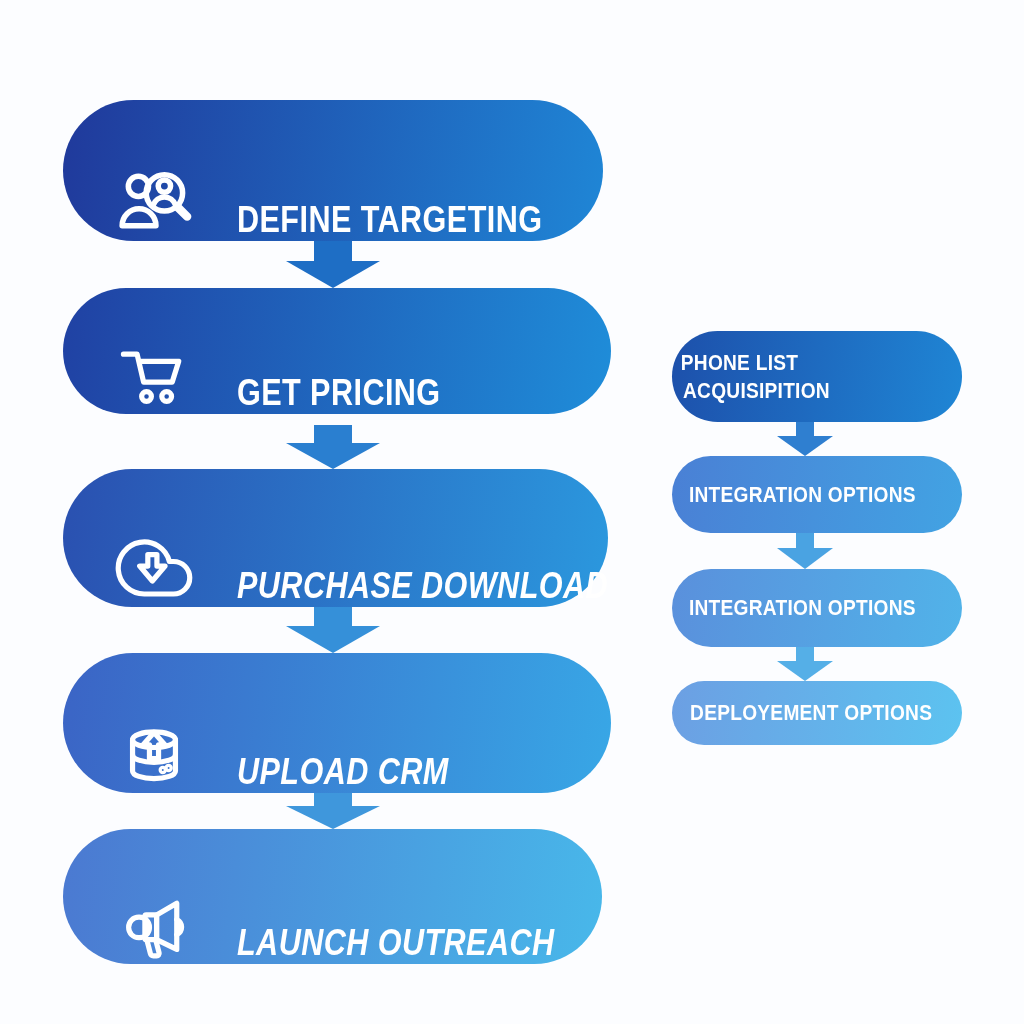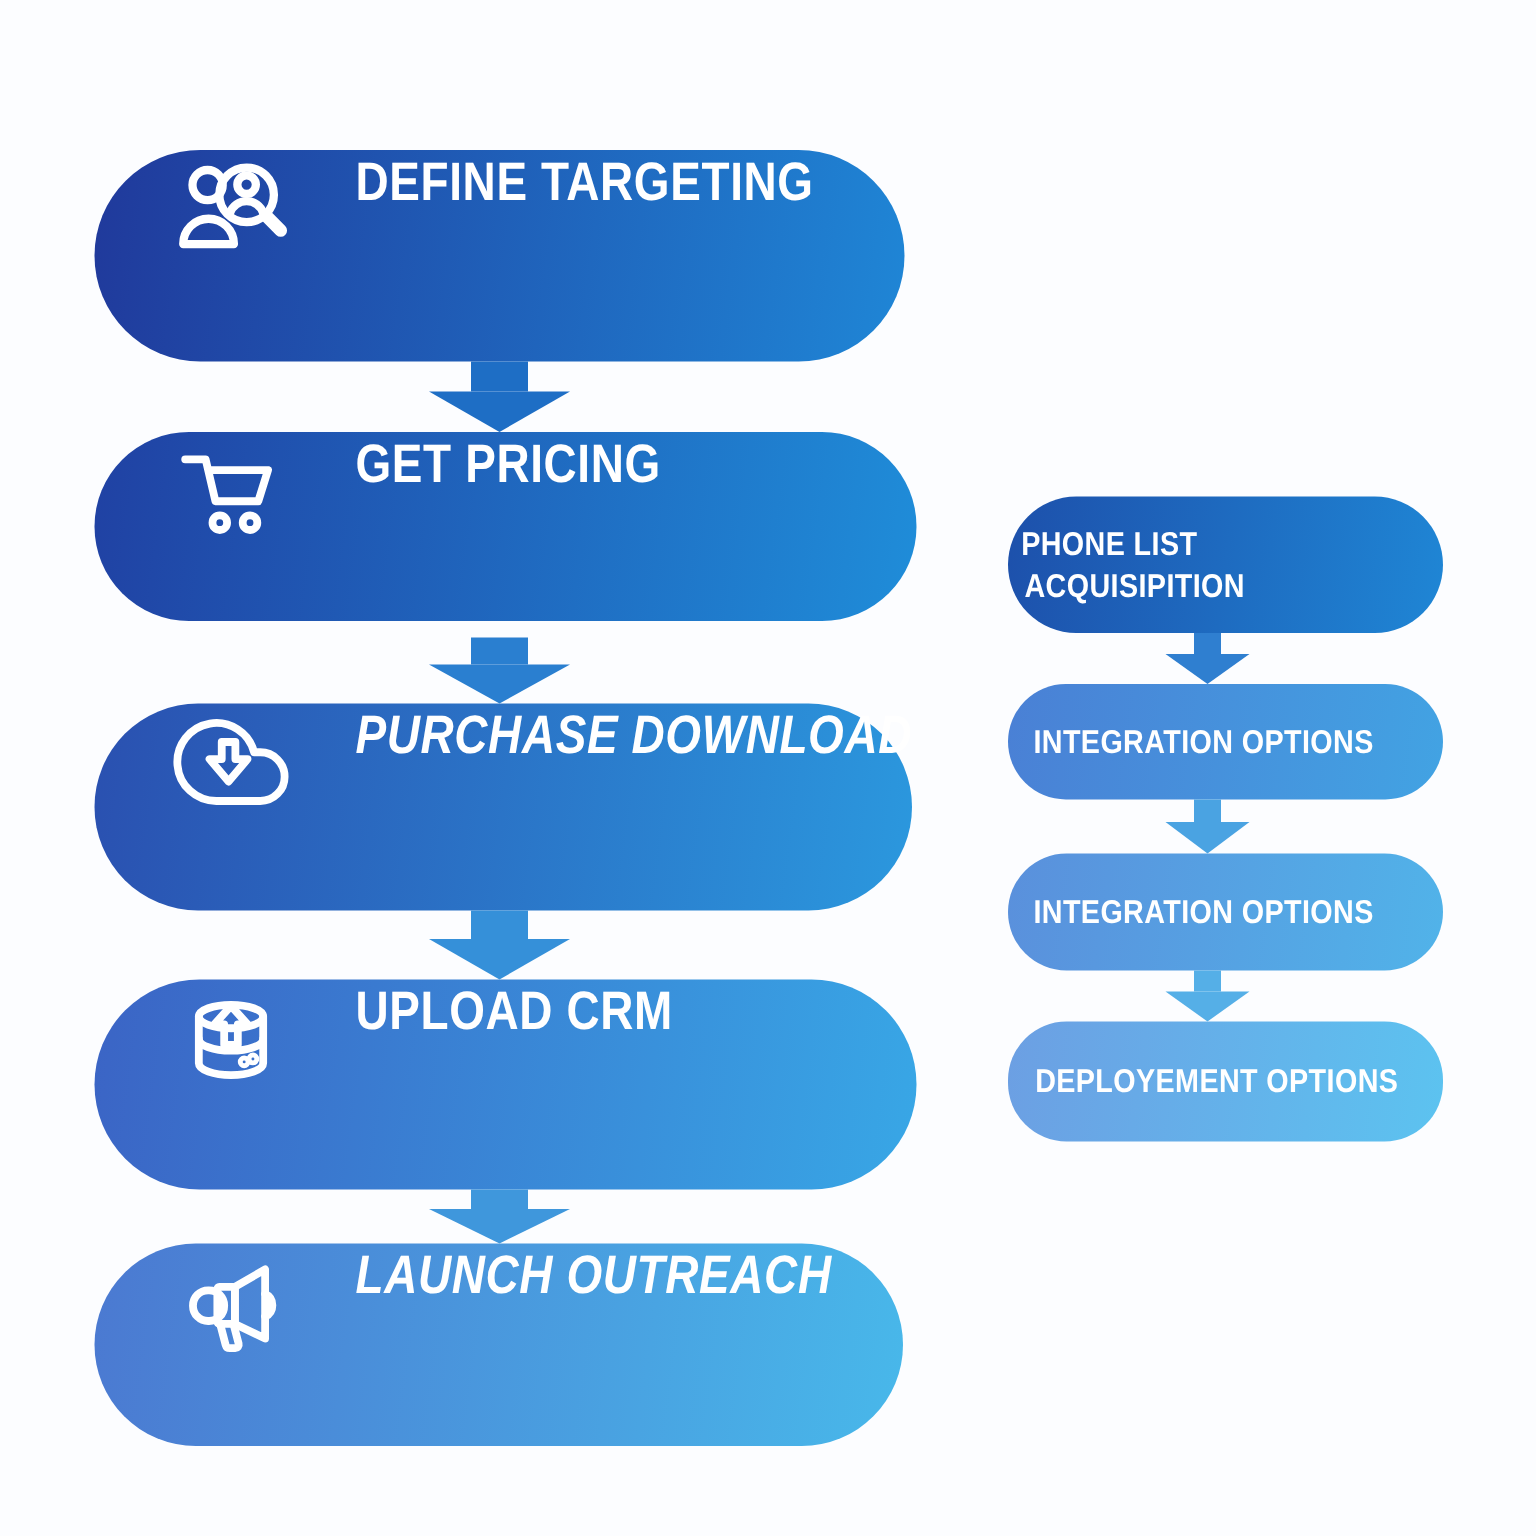--- a/index.html
+++ b/index.html
@@ -7,46 +7,46 @@
     position:relative;
     width:1024px;height:1024px;
     background:#fcfdff;
     overflow:hidden;
     font-family:"Liberation Sans", sans-serif;
   }
   
   .pill-l{
     position:absolute;left:63px;
     border-radius:72px;
-    display:flex;align-items:flex-start;
+    display:flex;align-items:flex-end;
     padding-left:52px;box-sizing:border-box;
     color:#ffffff;
   }
   .lp1{top:100px;height:141px;width:540px;background:linear-gradient(98deg,#20399b,#1f86d6);}
   .lp2{top:288px;height:126px;width:548px;background:linear-gradient(98deg,#2041a3,#1f8dd9);}
   .lp3{top:469px;height:138px;width:545px;background:linear-gradient(98deg,#2a50b0,#2b98de);font-style:italic;}
-  .lp4{top:653px;height:140px;width:548px;background:linear-gradient(98deg,#3b64c5,#38a7e6);}
+  .lp4{top:653px;height:140px;width:548px;background:linear-gradient(98deg,#3b64c5,#38a7e6);font-style:italic;}
   .lp5{top:829px;height:135px;width:539px;background:linear-gradient(98deg,#4b79d1,#48b8ea);font-style:italic;}
   .pill-l .icn{width:78px;height:78px;margin-right:44px;flex:none;}
   .pill-l .icn svg{width:100%;height:100%;display:block;}
   .pill-l .lbl{
     display:inline-block;white-space:nowrap;
     font-size:36px;font-weight:700;letter-spacing:.5px;
     transform:scaleX(.85);transform-origin:left center;
   }
   
   .pill-r{
     position:absolute;left:672px;width:290px;
     display:flex;flex-direction:column;align-items:flex-start;justify-content:center;
     color:#ffffff;text-align:center;box-sizing:border-box;
   }
   .rp1{top:331px;height:91px;border-radius:46px;background:linear-gradient(98deg,#1d50ab,#1f86d5);}
   .rp2{top:456px;height:77px;border-radius:39px;background:linear-gradient(98deg,#4a80d5,#42a3e3);}
   .rp3{top:569px;height:78px;border-radius:39px;background:linear-gradient(98deg,#5a90dc,#51b3e9);}
-  .rp4{top:681px;height:80px;border-radius:39px;background:linear-gradient(98deg,#6c9fe3,#5cc3f0);}
+  .rp4{top:681px;height:64px;border-radius:39px;background:linear-gradient(98deg,#6c9fe3,#5cc3f0);}
   .pill-r .lbl{
     display:inline-block;white-space:nowrap;
     font-size:22px;font-weight:700;letter-spacing:.3px;line-height:1.25;
     transform:scaleX(.87);transform-origin:center center;
   }
   
   .arrow{position:absolute;display:flex;flex-direction:column;align-items:center;}
   .arrow .stem{display:block;}
   .arrow .head{width:0;height:0;display:block;}
   .arrow-l{left:286px;width:94px;}

